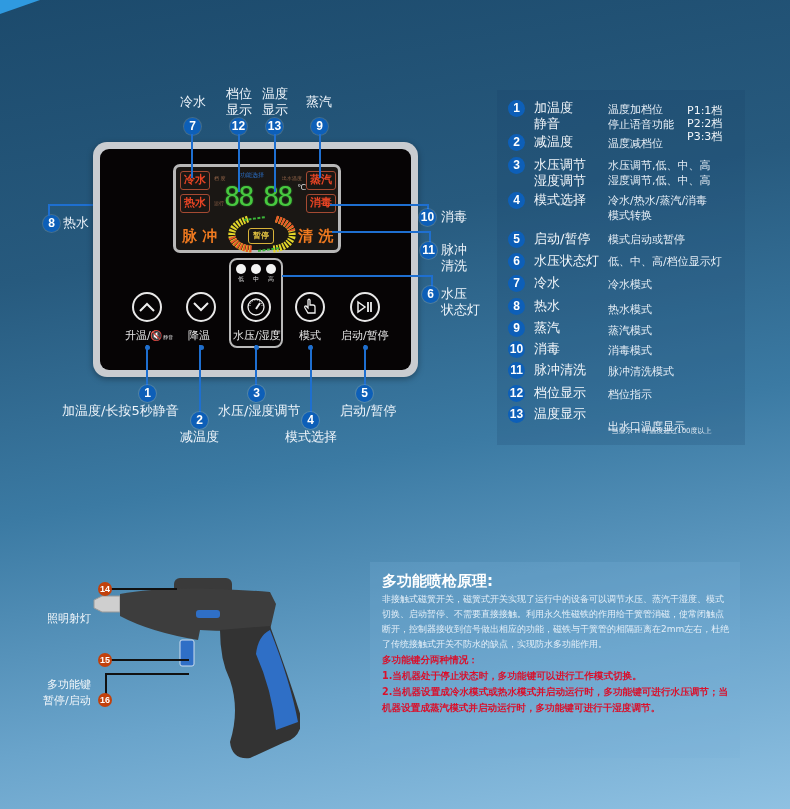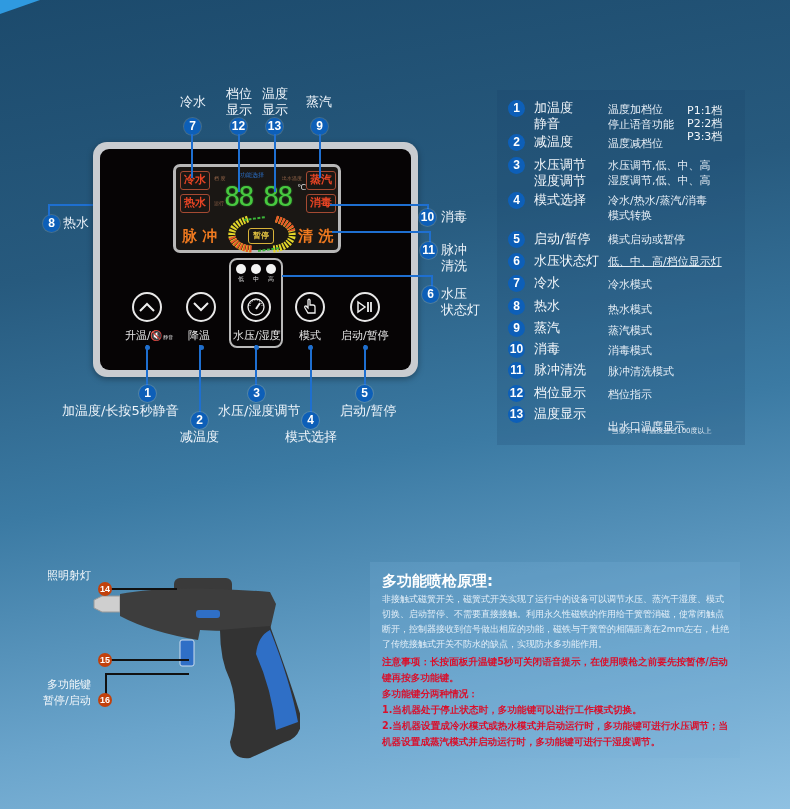--- a/index.html
+++ b/index.html
@@ -301,21 +301,21 @@
       </div>
   </div>
   <div class="lg-row" style="top:141px;">
     <div class="lg-num">5</div>
     <div class="lg-name">启动/暂停</div>
     <div class="lg-desc" style="top:1px;">模式启动或暂停</div>
   </div>
   <div class="lg-row" style="top:163px;">
     <div class="lg-num">6</div>
     <div class="lg-name">水压状态灯</div>
-    <div class="lg-desc" style="top:1px;text-decoration:underline;">低、中、高/档位显示灯</div>
+    <div class="lg-desc" style="top:1px;">低、中、高/档位显示灯</div>
   </div>
   <div class="lg-row" style="top:185px;">
     <div class="lg-num">7</div>
     <div class="lg-name">冷水</div>
     <div class="lg-desc" style="top:2px;">冷水模式</div>
   </div>
   <div class="lg-row" style="top:208px;">
     <div class="lg-num">8</div>
     <div class="lg-name">热水</div>
     <div class="lg-desc" style="top:4px;">热水模式</div>
@@ -362,27 +362,26 @@
   <path d="M190 60 Q210 110 218 152 L196 160 Q192 120 176 84 Q178 66 190 60 Z" fill="#2f6fc6"></path>
 
   <rect x="100" y="70" width="14" height="26" rx="2" fill="#2f6fc6" stroke="#cde" stroke-width="1"></rect>
 </svg>
 
 <div class="gline" style="left:109px;top:588px;width:68px;height:2px;"></div>
 <div class="gline" style="left:109px;top:659px;width:80px;height:2px;"></div>
 <div class="gline" style="left:105px;top:673px;width:84px;height:2px;"></div>
 <div class="gline" style="left:105px;top:673px;width:2px;height:22px;"></div>
 
-<div class="gun-lbl" style="left:47px;top:568px;">照明射灯</div>
+<div class="gun-lbl" style="left:47px;top:611px;">照明射灯</div>
 <div class="gun-num" style="left:98px;top:582px;">14</div>
 <div class="gun-lbl" style="left:47px;top:653px;margin-top:24px;">多功能键</div>
 <div class="gun-num" style="left:98px;top:653px;">15</div>
 <div class="gun-lbl" style="left:43px;top:693px;">暂停/启动</div>
 <div class="gun-num" style="left:98px;top:693px;">16</div>
 
 <div class="principle">
   <div class="pr-title">多功能喷枪原理:</div>
   <div class="pr-body">非接触式磁簧开关，磁簧式开关实现了运行中的设备可以调节水压、蒸汽干湿度、模式切换、启动暂停、不需要直接接触。利用永久性磁铁的作用给干簧管消磁，使常闭触点断开，控制器接收到信号做出相应的功能，磁铁与干簧管的相隔距离在2mm左右，杜绝了传统接触式开关不防水的缺点，实现防水多功能作用。</div>
-  <div class="pr-red" style="margin-top:2px;">注意事项：长按面板升温键5秒可关闭语音提示，在使用喷枪之前要先按暂停/启动键再按多功能键。</div>
   <div class="pr-red">多功能键分两种情况：</div>
   <div class="pr-red">1.当机器处于停止状态时，多功能键可以进行工作模式切换。</div>
   <div class="pr-red">2.当机器设置成冷水模式或热水模式并启动运行时，多功能键可进行水压调节；当机器设置成蒸汽模式并启动运行时，多功能键可进行干湿度调节。</div>
 </div>
 
 </body></html>

